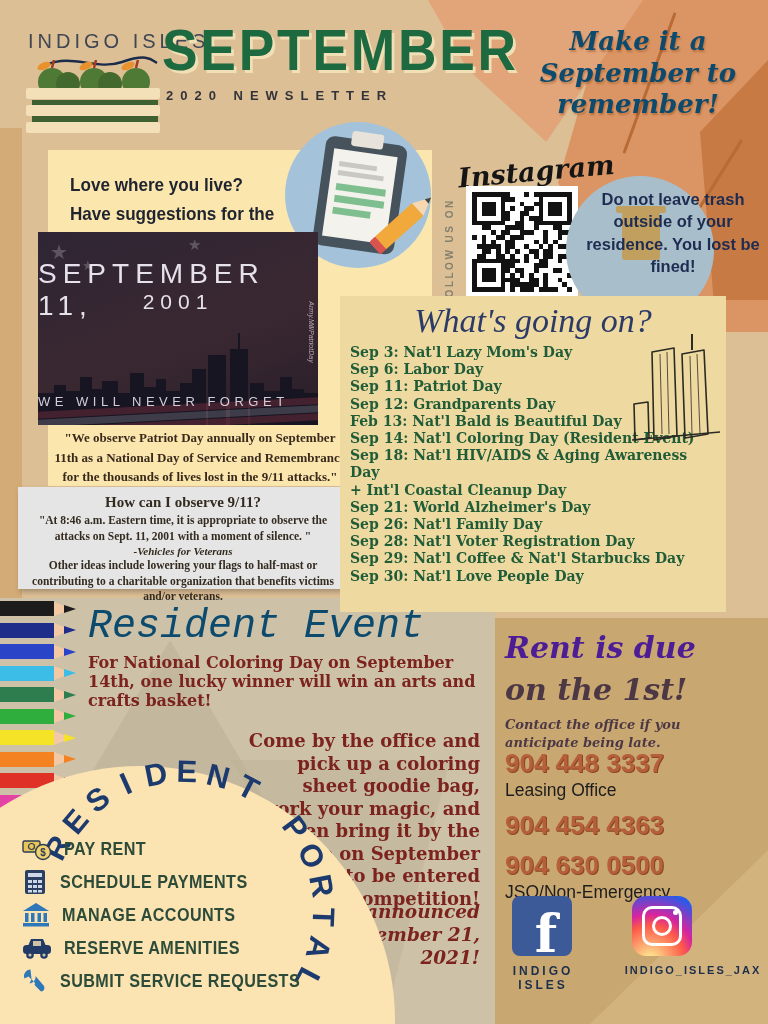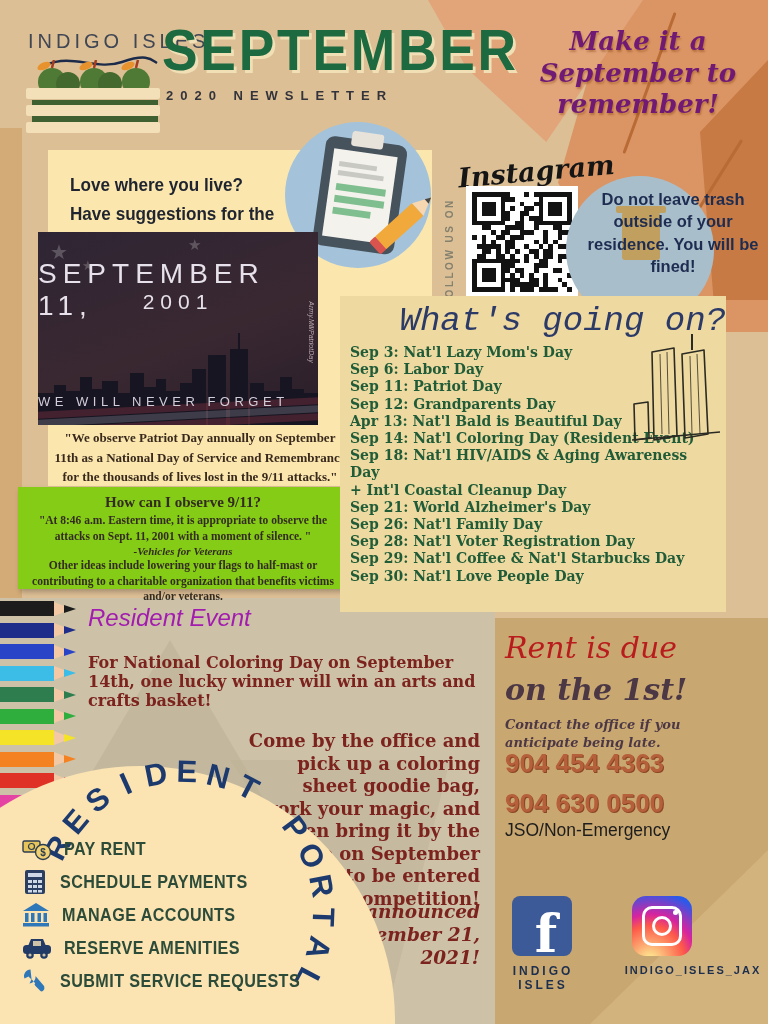--- a/index.html
+++ b/index.html
@@ -29,21 +29,21 @@
                border-left:178px solid transparent}
 
   
   .brand{left:28px;top:30px;font-size:20px;letter-spacing:4px;color:#3f4654}
   .swoosh{left:44px;top:56px}
   .crate{left:24px;top:60px}
   .title{left:162px;top:16px;font-size:58px;font-weight:800;letter-spacing:3px;color:#1e6a40;
          transform:scaleX(.92);transform-origin:left;text-shadow:3px 3px 0 #f1dfb6}
   .subtitle{left:166px;top:88px;font-size:13px;font-weight:700;letter-spacing:7px;color:#33333b}
   .tagline{left:512px;top:26px;width:252px;text-align:center;font-family:"DejaVu Serif",serif;
-           font-style:italic;font-weight:700;font-size:26px;line-height:1.22;color:#701a75;
+           font-style:italic;font-weight:700;font-size:26px;line-height:1.22;color:#0c4a6e;
            text-shadow:1px 2px 2px rgba(140,70,20,.45)}
 
   
   .cream-panel{left:48px;top:150px;width:384px;height:336px;background:#fbe7ae}
   .sug{left:70px;top:170px;width:330px;font-size:19px;font-weight:700;color:#1f2430;line-height:1.55;
        transform:scaleX(.9);transform-origin:left}
 
   
   .clip-circle{left:283px;top:120px}
 
@@ -75,67 +75,67 @@
   .mem-sky{position:absolute;left:0;bottom:0}
   .mem-stripe{position:absolute;left:-10px;width:320px;height:7px;transform:rotate(-3deg)}
   .mem-footer{position:absolute;left:0;bottom:16px;width:100%;text-align:left;font-size:13px;
               letter-spacing:4.5px;color:#d3cdd9}
   .mem-credit{position:absolute;right:3px;top:52%;transform:translateY(-50%);writing-mode:vertical-rl;
               font-size:7px;font-style:italic;color:#b9a9b0}
 
   
   .quote{left:54px;top:428px;width:292px;text-align:center;font-family:"Liberation Serif",serif;
          font-weight:700;font-size:13px;line-height:1.5;color:#38291c}
-  .observe{left:18px;top:487px;width:330px;height:102px;background:#84cc16;padding:7px 6px;
+  .observe{left:18px;top:487px;width:330px;height:102px;background:#e5e5e5;padding:7px 6px;
            box-shadow:2px 3px 5px rgba(0,0,0,.25);text-align:center;
            font-family:"Liberation Serif",serif;color:#342b20}
   .obs-h{font-size:15px;font-weight:700;margin-bottom:2px}
   .obs-q{font-size:11.5px;font-weight:700;line-height:1.35}
   .obs-a{font-size:11px;font-style:italic;font-weight:700;margin:1px 0}
   .obs-b{font-size:11.5px;font-weight:700;line-height:1.35}
 
   
   .events{left:340px;top:296px;width:386px;height:316px;background:#eed9a0}
-  .ev-h{position:absolute;left:0;top:6px;width:100%;text-align:right;font-family:Liberation Mono, monospace;
+  .ev-h{position:absolute;left:0;top:6px;width:100%;text-align:center;font-family:Liberation Serif, serif;
         font-style:italic;font-size:34px;color:#2c3a68}
   .ev-list{position:absolute;left:10px;top:48px;width:370px;font-family:"DejaVu Serif",serif;
            font-weight:700;font-size:14px;line-height:17.2px;color:#215c38}
   .towers{position:absolute;right:4px;top:38px}
 
   
   .pencils{left:0;top:598px}
   .pencil{height:21.5px;display:flex;align-items:center}
   .pbody{width:54px;height:15px;background:var(--c)}
   .pwood{width:0;height:0;border-top:7.5px solid transparent;border-bottom:7.5px solid transparent;
          border-left:18px solid #f2c9a4}
   .plead{width:0;height:0;border-top:4px solid transparent;border-bottom:4px solid transparent;
          border-left:12px solid var(--c);margin-left:-8px}
   .p0{--c:#1c1c1c}.p1{--c:#1f2d8a}.p2{--c:#2a44c8}.p3{--c:#3bbde8}.p4{--c:#2e7d4f}
   .p5{--c:#2fae3e}.p6{--c:#f4e326}.p7{--c:#f58220}.p8{--c:#e03127}.p9{--c:#e543a4}
 
   
-  .re-h{left:88px;top:604px;font-family:Liberation Sans, sans-serif;font-style:italic;font-size:24px;color:#a21caf}
+  .re-h{left:88px;top:604px;font-family:Liberation Mono, monospace;font-style:italic;font-size:40px;color:#0c4a6e}
   .re-intro{left:88px;top:654px;width:408px;font-family:"DejaVu Serif",serif;font-weight:700;
             font-size:16px;line-height:1.18;color:#7c231d}
   .re-details{left:248px;top:730px;width:232px;text-align:right;font-family:"DejaVu Serif",serif;
               font-weight:700;font-size:18px;line-height:1.25;color:#7c231d}
   .re-winner{left:280px;top:900px;width:200px;text-align:right;font-family:"DejaVu Serif",serif;
              font-weight:700;font-style:italic;font-size:18.5px;line-height:1.25;color:#7c231d}
 
   
   .portal-circle{left:-115px;top:766px;width:510px;height:510px;border-radius:50%;background:#fbe3b2}
   .arc{left:0;top:760px;width:430px;height:270px;font-weight:900;font-size:31px;color:#1d3a6e;
        font-family:"Liberation Sans",sans-serif}
   .portal-item{position:absolute;left:22px;display:flex;align-items:center;gap:12px}
   .portal-label{font-size:19px;font-weight:700;color:#2c4b39;letter-spacing:.5px;
                 transform:scaleX(.85);transform-origin:left;white-space:nowrap}
 
   
-  .rent1{left:505px;top:630px;font-family:"DejaVu Serif",serif;font-weight:400;font-style:italic;
-         font-size:30px;color:#b91c1c}
+  .rent1{left:505px;top:630px;font-family:"DejaVu Serif",serif;font-weight:700;font-style:italic;
+         font-size:30px;color:#4c1d95}
   .rent2{left:505px;top:672px;font-family:"DejaVu Serif",serif;font-weight:700;font-style:italic;
          font-size:30px;color:#4c3845}
   .rent-note{left:505px;top:716px;width:195px;font-family:"DejaVu Serif",serif;font-weight:700;
              font-style:italic;font-size:13px;line-height:1.35;color:#4c3845}
   .contacts{left:505px;top:748px}
   .contact{margin-bottom:9px}
   .cnum{font-size:26px;font-weight:800;color:#b5603a;text-shadow:1px 1px 0 #8a4526}
   .clabel{font-size:17.5px;color:#1d1d1d;margin-top:1px}
 
   
@@ -668,21 +668,21 @@
     <i class="b"></i>
     <i class="b"></i>
     <i></i>
     <i></i>
     <i class="b"></i>
   </div>
 
 <div class="abs trash-circle"></div>
 <div class="abs trash-lid"></div>
 <div class="abs trash-can"></div>
-<div class="abs trash-text">Do not leave trash outside of your residence. You will be fined!</div>
+<div class="abs trash-text">Do not leave trash outside of your residence. You lost be fined!</div>
 
 <div class="abs memorial">
   <span class="mem-star" style="left:12px;top:8px;font-size:20px">★</span>
   <span class="mem-star" style="left:44px;top:26px;font-size:13px">★</span>
   <span class="mem-star" style="left:150px;top:4px;font-size:15px">★</span>
   <div class="mem-date1">SEPTEMBER 11,</div>
   <div class="mem-date2">2001</div>
   <svg class="mem-sky" width="280" height="92" viewBox="0 0 280 92">
     <g fill="#181522">
       <rect x="0" y="60" width="16" height="32"></rect>
@@ -724,21 +724,21 @@
 </div>
 
 <div class="abs events">
   <div class="ev-h">What's going on?</div>
   <div class="ev-list">
 
   <div class="ev-line">Sep 3: Nat'l Lazy Mom's Day</div>
       <div class="ev-line">Sep 6: Labor Day</div>
       <div class="ev-line">Sep 11: Patriot Day</div>
       <div class="ev-line">Sep 12: Grandparents Day</div>
-      <div class="ev-line">Apr 13: Nat'l Bald is Beautiful Day</div>
+      <div class="ev-line">Feb 13: Nat'l Bald is Beautiful Day</div>
       <div class="ev-line">Sep 14: Nat'l Coloring Day (Resident Event)</div>
       <div class="ev-line">Sep 18: Nat'l HIV/AIDS &amp; Aging Awareness Day</div>
       <div class="ev-line">+ Int'l Coastal Cleanup Day</div>
       <div class="ev-line">Sep 21: World Alzheimer's Day</div>
       <div class="ev-line">Sep 26: Nat'l Family Day</div>
       <div class="ev-line">Sep 28: Nat'l Voter Registration Day</div>
       <div class="ev-line">Sep 29: Nat'l Coffee &amp; Nat'l Starbucks Day</div>
       <div class="ev-line">Sep 30: Nat'l Love People Day</div>
     </div>
   <svg class="towers" width="92" height="120" viewBox="0 0 92 120">
@@ -890,20 +890,24 @@
     <rect x="15" y="13" width="5" height="11" rx="2" transform="rotate(-45 17.5 18.5)" fill="#2e77b8"></rect>
   </svg>
   <span class="portal-label">SUBMIT SERVICE REQUESTS</span>
 </div>
 
 <div class="abs rent1">Rent is due</div>
 <div class="abs rent2">on the 1st!</div>
 <div class="abs rent-note">Contact the office if you anticipate being late.</div>
 <div class="abs contacts">
 
+    <div class="contact">
+      <div class="cnum">904 448 3337</div>
+      <div class="clabel">Leasing Office</div>
+    </div>
 
     <div class="contact">
       <div class="cnum">904 454 4363</div>
     </div>
 
     <div class="contact">
       <div class="cnum">904 630 0500</div>
       <div class="clabel">JSO/Non-Emergency</div>
     </div>
   </div>

